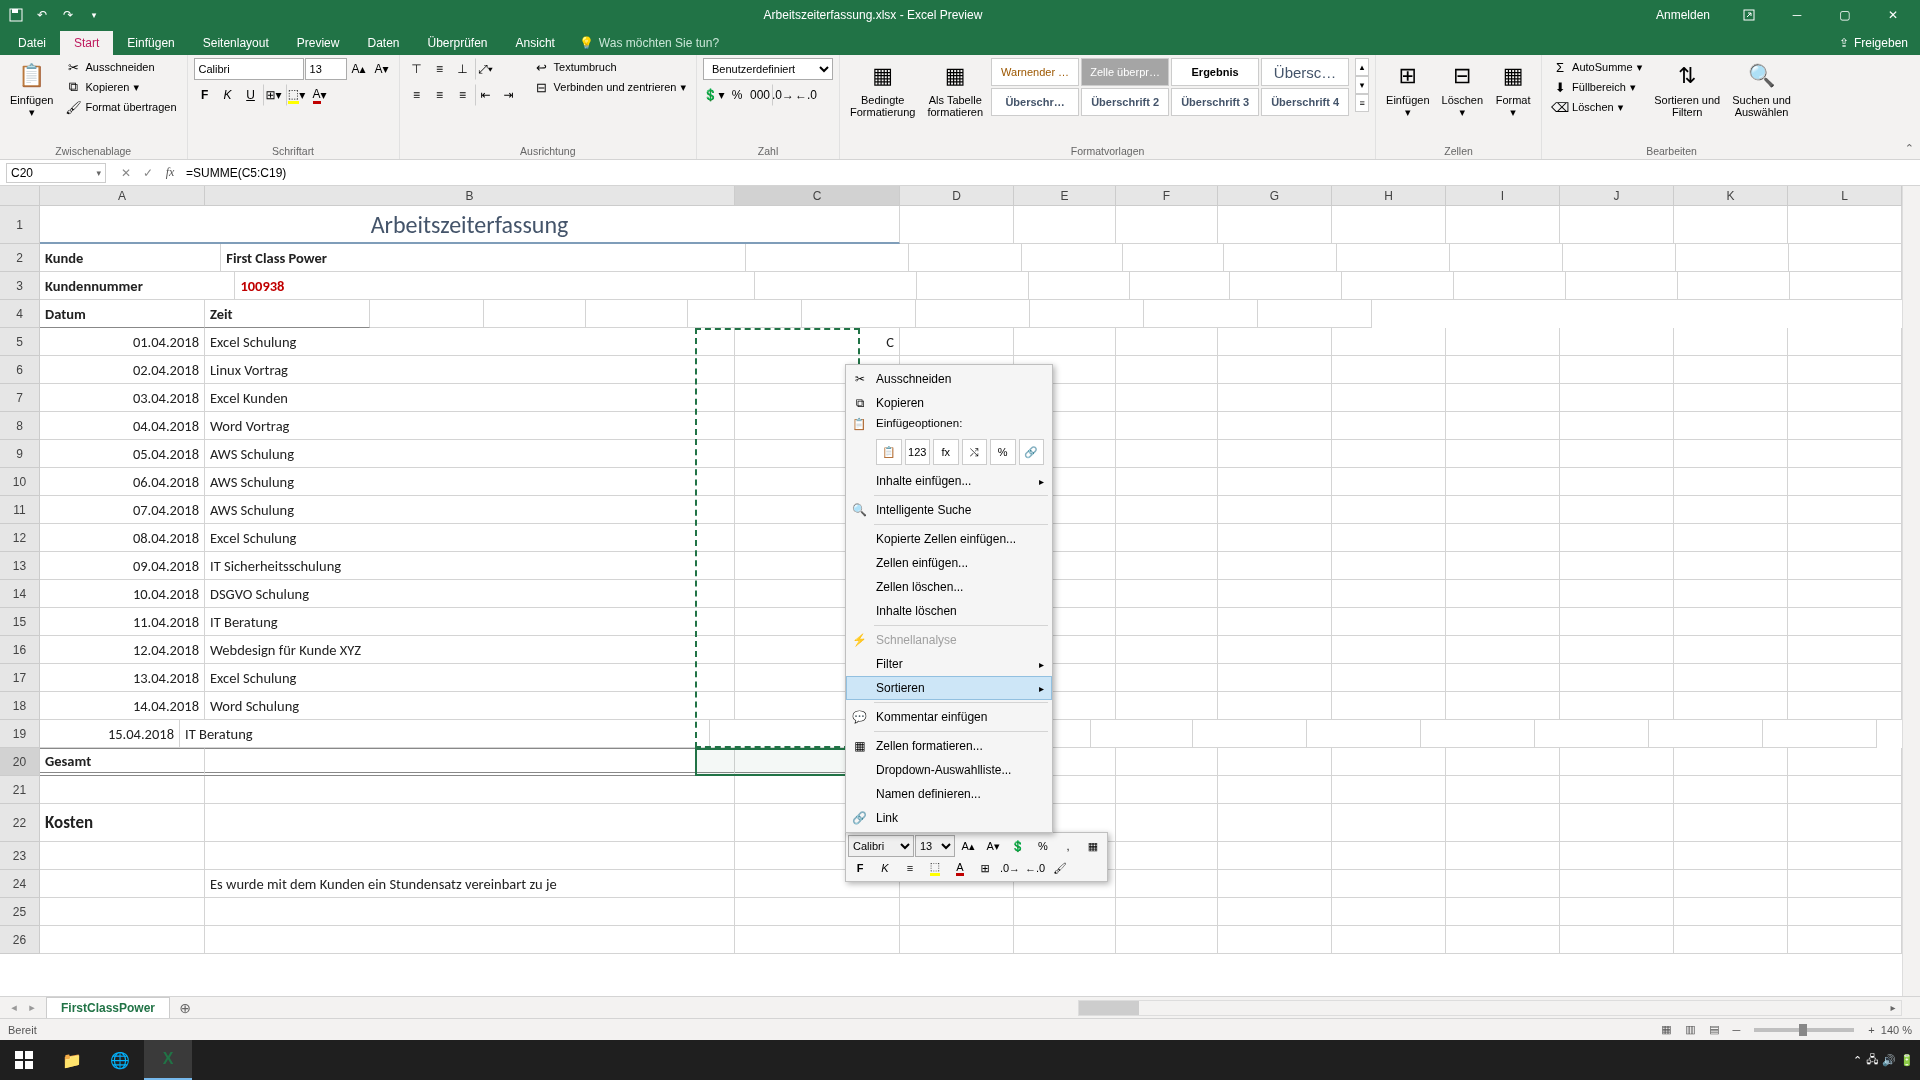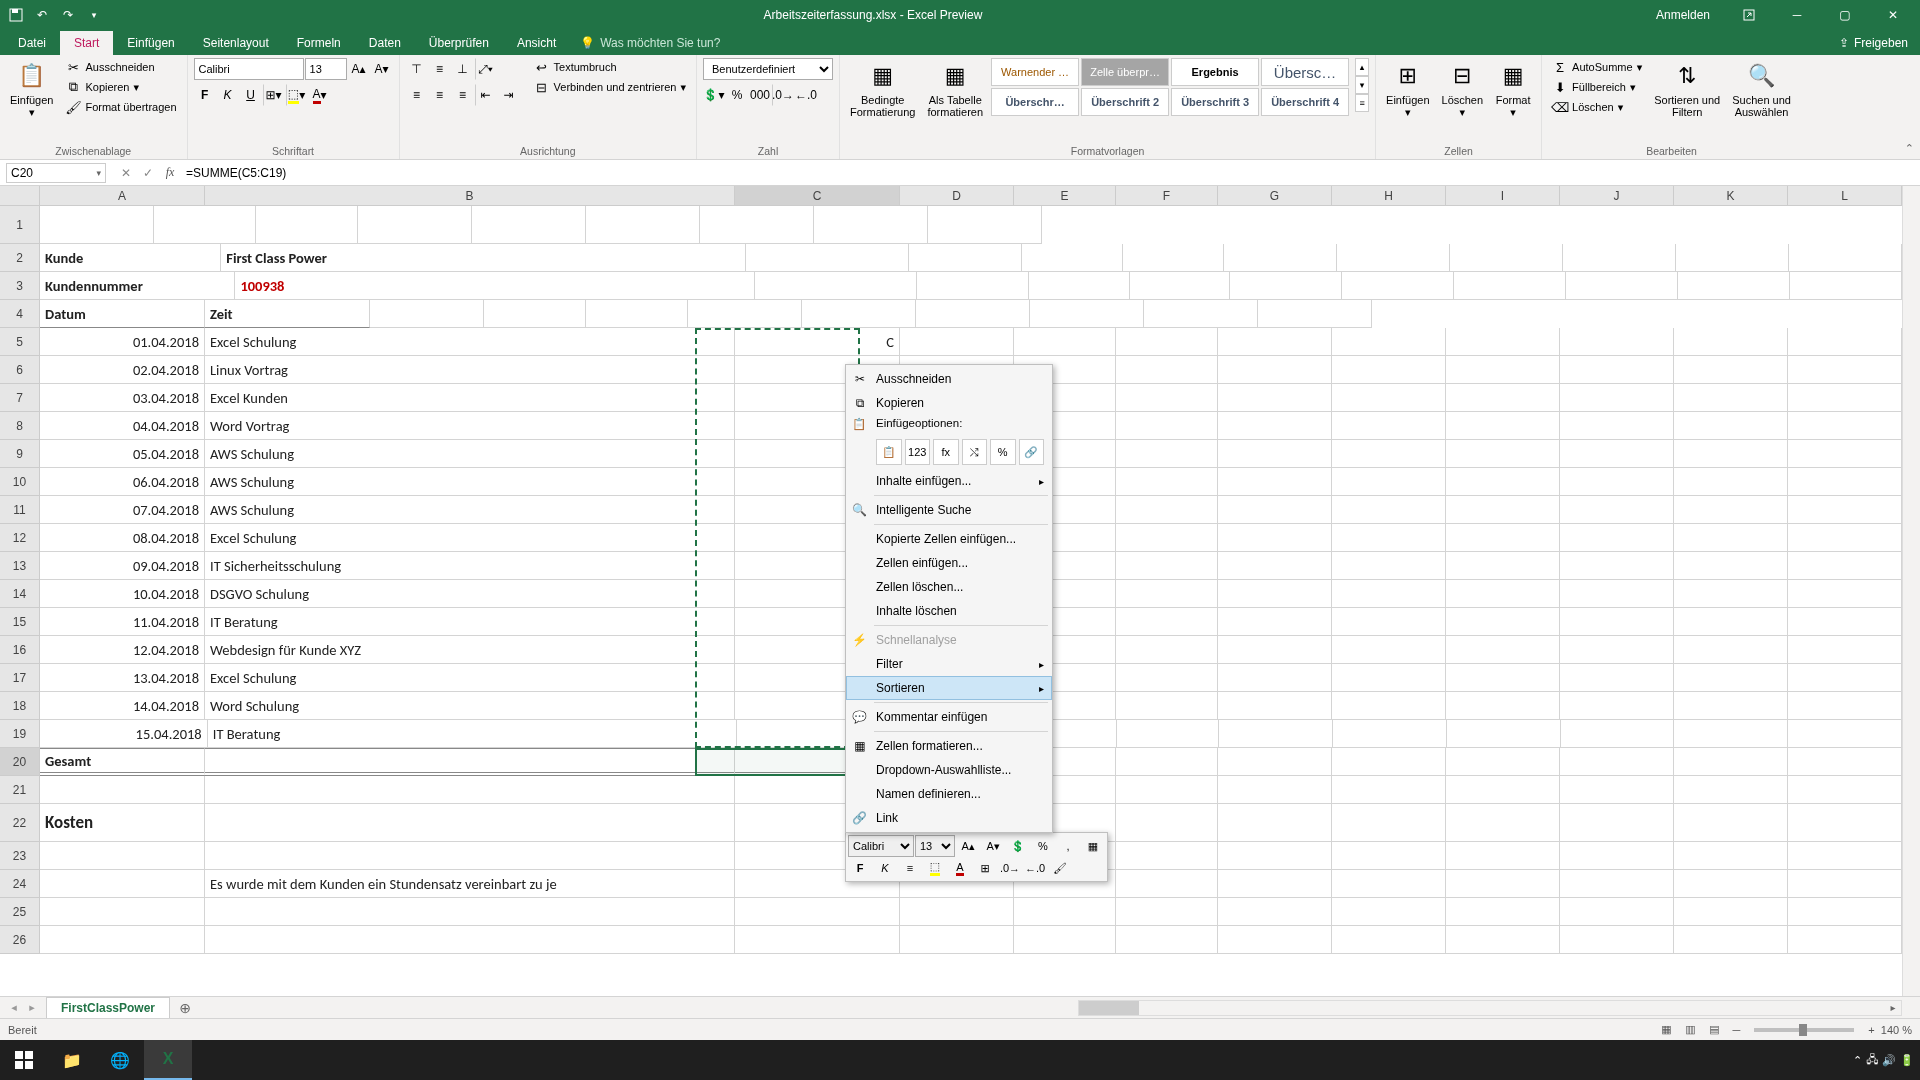--- a/index.html
+++ b/index.html
@@ -162,21 +162,21 @@
     <div class="tbtn">▢</div>
     <div class="tbtn close">✕</div>
   </div>
 </div>
 
 <div class="tabsrow">
   <div class="file">Datei</div>
   <div class="tab active">Start</div>
   <div class="tab">Einfügen</div>
   <div class="tab">Seitenlayout</div>
-  <div class="tab">Formeln</div>
+  <div class="tab">Preview</div>
   <div class="tab">Daten</div>
   <div class="tab">Überprüfen</div>
   <div class="tab">Ansicht</div>
   <div class="tellme">
       <span>💡</span>
       <span>Was möchten Sie tun?</span>
     </div>
   <div class="spacer"></div>
   <div class="share">
       <span>⇪</span>
@@ -394,20 +394,21 @@
     <div class="row-h">21</div>
     <div class="row-h tall">22</div>
     <div class="row-h">23</div>
     <div class="row-h">24</div>
     <div class="row-h">25</div>
     <div class="row-h">26</div>
   </div>
   <div class="cells">
 
     <div class="grid-row tall">
+      <div class="cell title" style="width:860px">Arbeitszeiterfassung</div>
       <div class="cell" style="width:114px"></div>
         <div class="cell" style="width:102px"></div>
         <div class="cell" style="width:102px"></div>
         <div class="cell" style="width:114px"></div>
         <div class="cell" style="width:114px"></div>
         <div class="cell" style="width:114px"></div>
         <div class="cell" style="width:114px"></div>
         <div class="cell" style="width:114px"></div>
         <div class="cell" style="width:114px"></div>
     </div>
@@ -647,21 +648,21 @@
           <div class="cell" style="width:102px"></div>
           <div class="cell" style="width:102px"></div>
           <div class="cell" style="width:114px"></div>
           <div class="cell" style="width:114px"></div>
           <div class="cell" style="width:114px"></div>
           <div class="cell" style="width:114px"></div>
           <div class="cell" style="width:114px"></div>
           <div class="cell" style="width:114px"></div>
         </div>
         <div class="grid-row">
-          <div class="cell right" style="width:168px">15.04.2018</div>
+          <div class="cell right" style="width:140px">15.04.2018</div>
           <div class="cell" style="width:530px">IT Beratung</div>
           <div class="cell right" style="width:165px">C</div>
           <div class="cell" style="width:114px"></div>
           <div class="cell" style="width:102px"></div>
           <div class="cell" style="width:102px"></div>
           <div class="cell" style="width:114px"></div>
           <div class="cell" style="width:114px"></div>
           <div class="cell" style="width:114px"></div>
           <div class="cell" style="width:114px"></div>
           <div class="cell" style="width:114px"></div>

